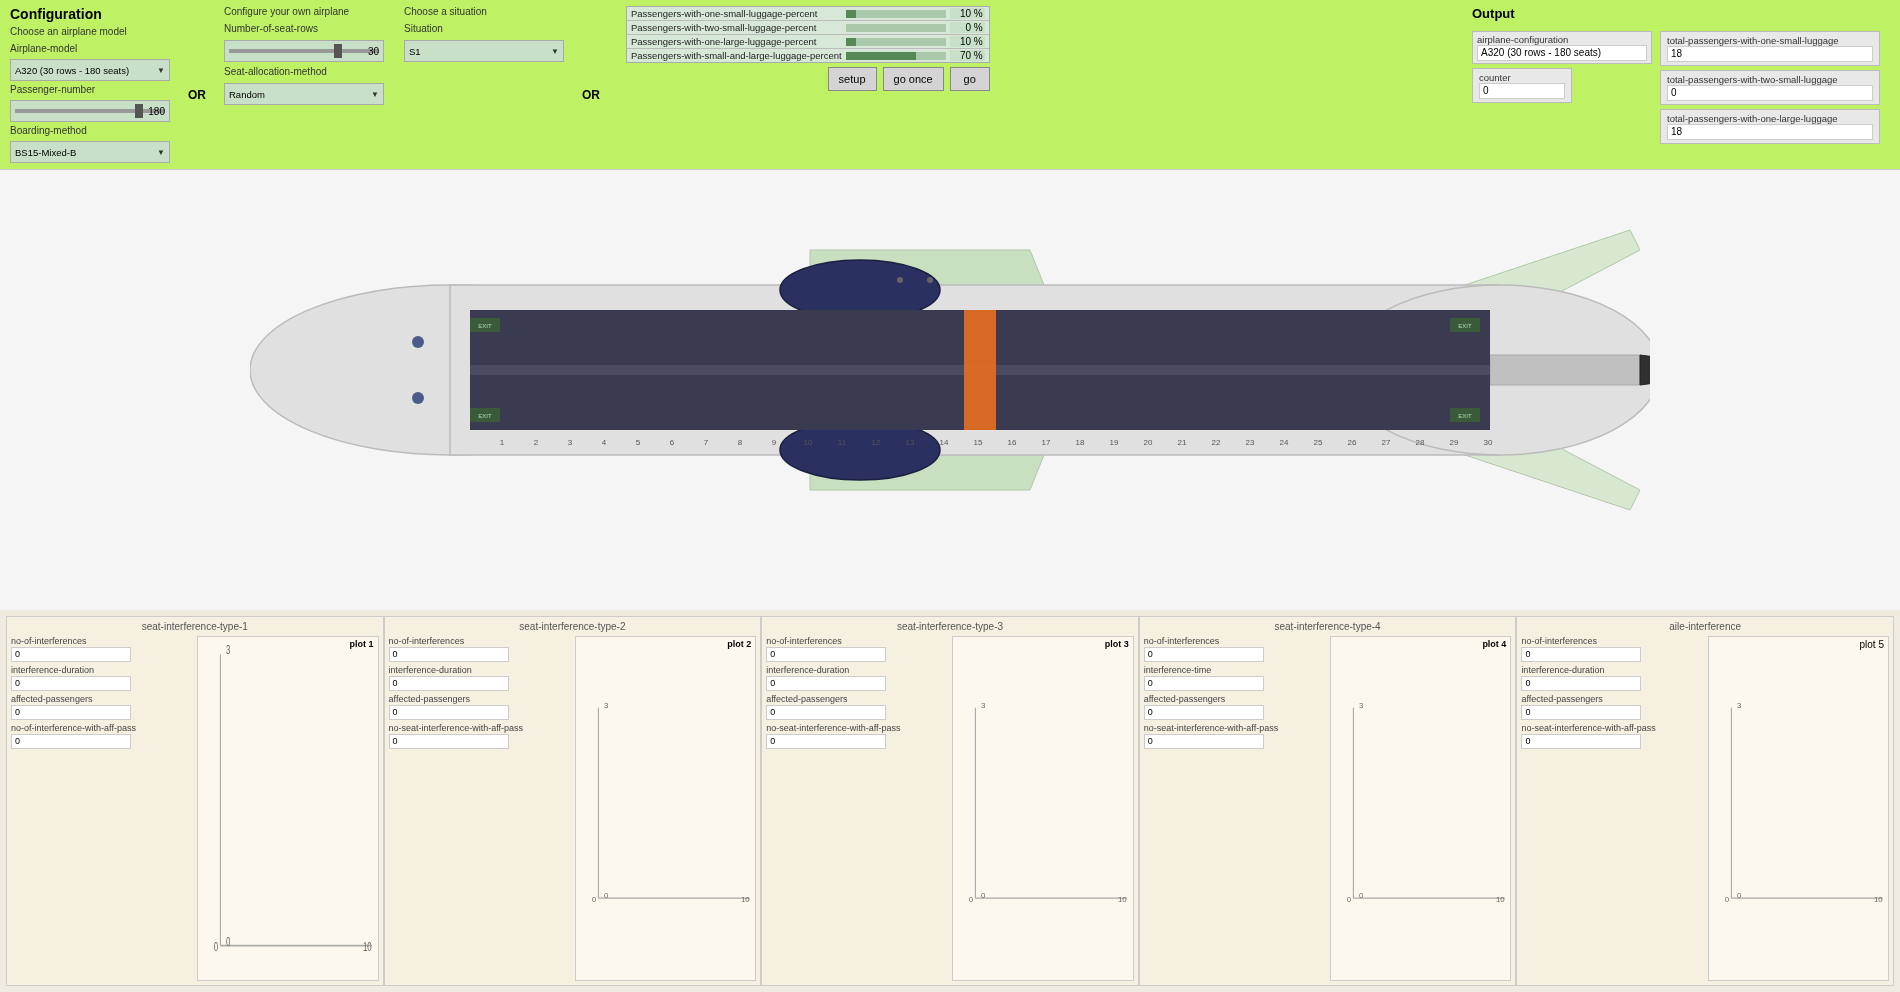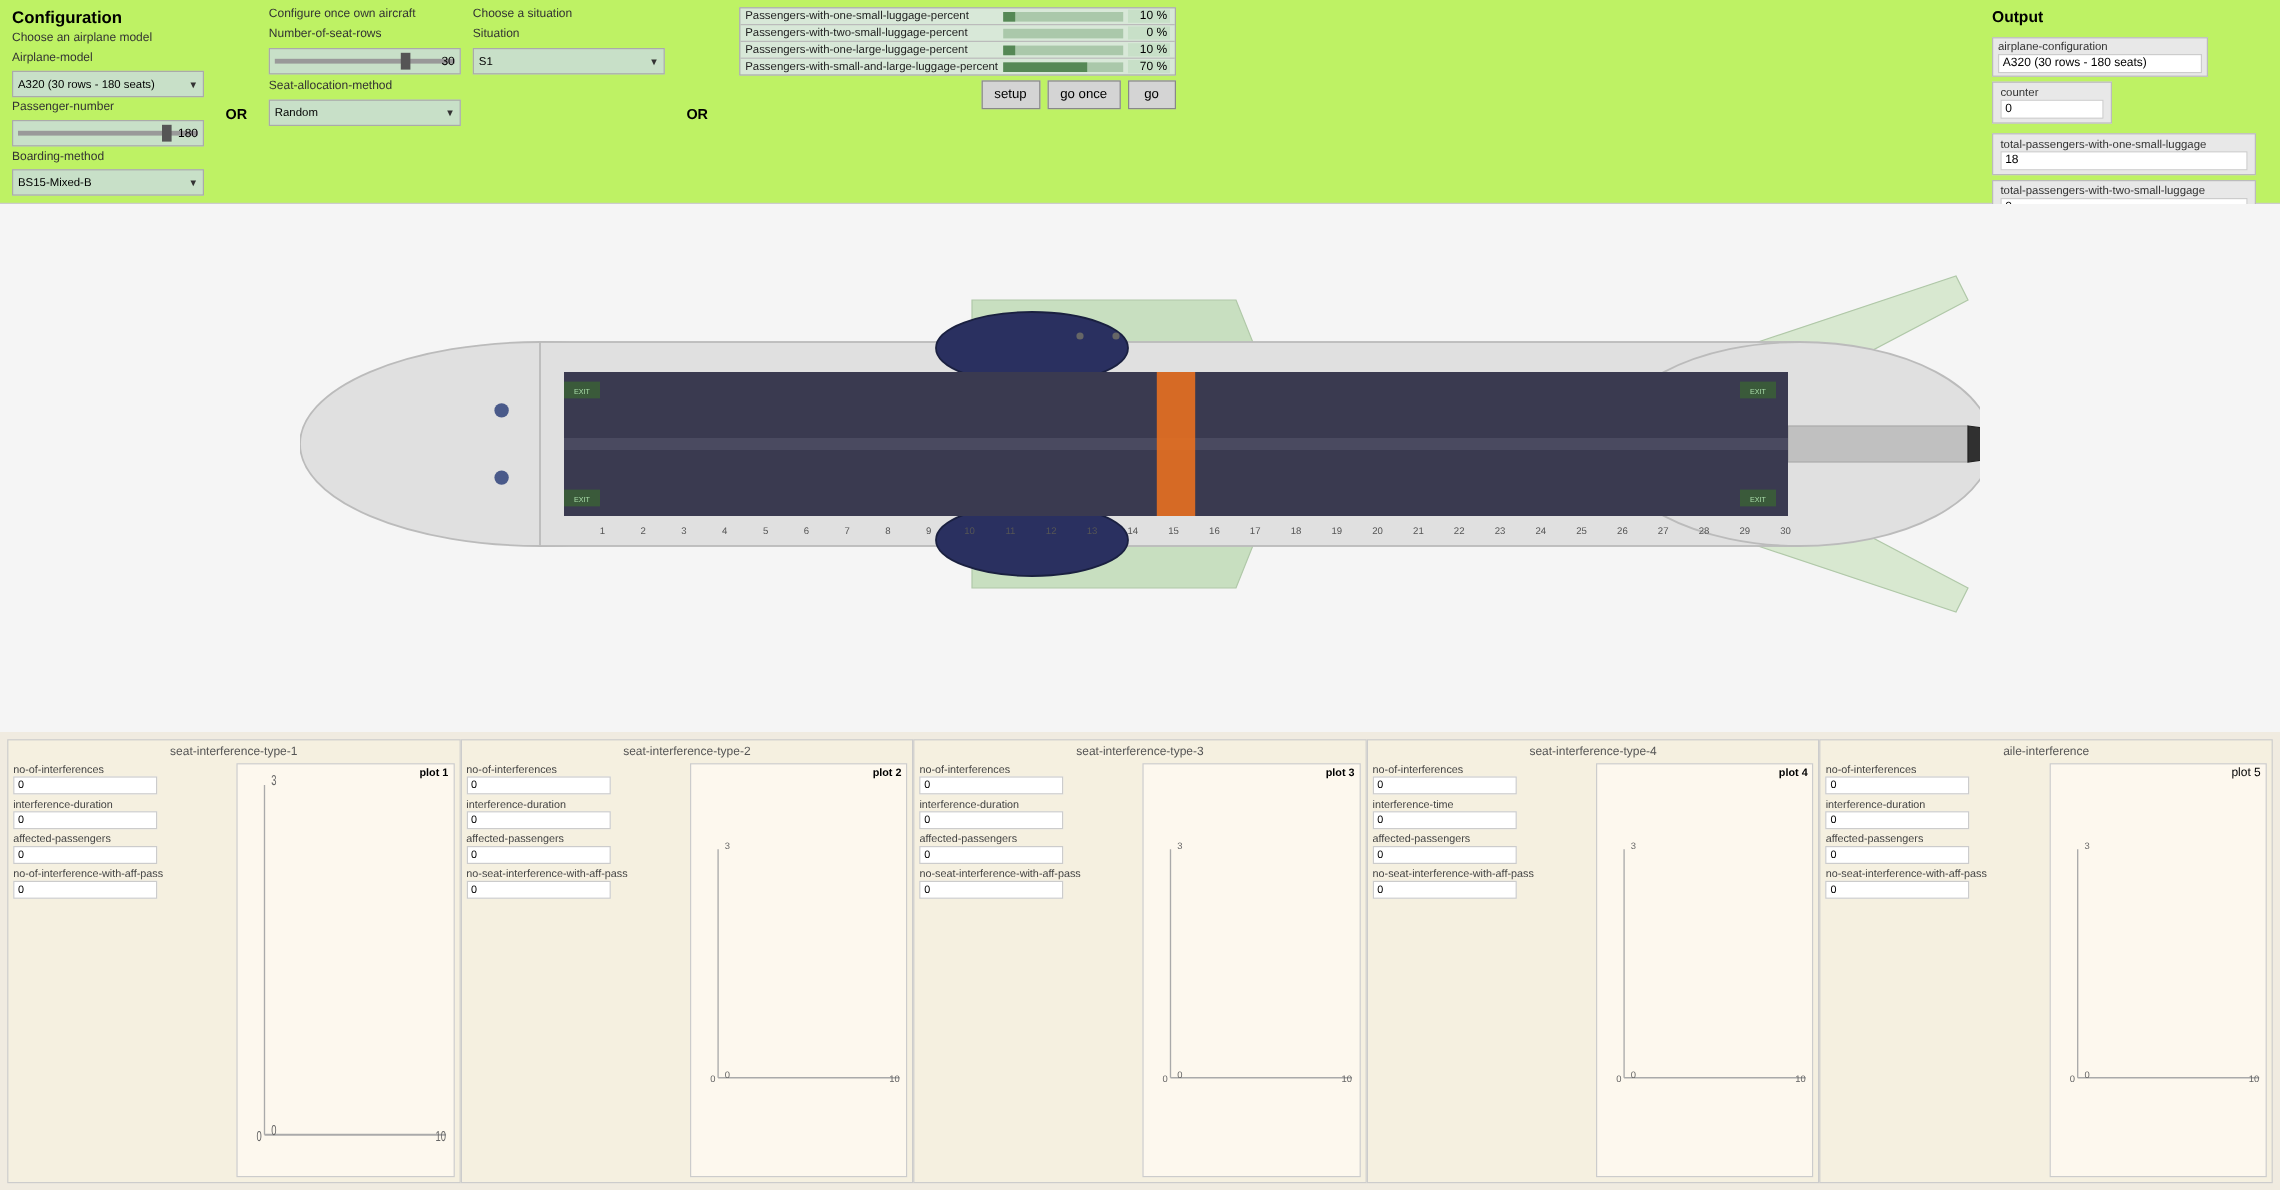--- a/index.html
+++ b/index.html
@@ -299,36 +299,36 @@
       <div class="dropdown-box">
         <span style="font-size:9.5px;">BS15-Mixed-B</span>
         <span class="dropdown-arrow">▼</span>
       </div>
     </div>
   </div>
 
   <div class="or-text">OR</div>
 
   <div style="display:flex; flex-direction:column; gap:4px; min-width:140px;">
-    <div class="section-label">Configure once own aircraft</div>
+    <div class="section-label">Configure your own airplane</div>
     <div class="section-label">Number-of-seat-rows</div>
     <div class="slider-box">
       <div class="slider-track">
         <div class="slider-thumb" style="left:70%;"></div>
       </div>
       <span class="value-display">30</span>
     </div>
     <div class="section-label">Seat-allocation-method</div>
     <div class="dropdown-box">
       <span style="font-size:9.5px;">Random</span>
       <span class="dropdown-arrow">▼</span>
     </div>
   </div>
 
-  <div style="display:flex; flex-direction:column; gap:4px; min-width:120px; ">
+  <div style="display:flex; flex-direction:column; gap:4px; min-width:120px; margin-left:10px;">
     <div class="section-label">Choose a situation</div>
     <div class="section-label">Situation</div>
     <div class="dropdown-box">
       <span style="font-size:9.5px;">S1</span>
       <span class="dropdown-arrow">▼</span>
     </div>
   </div>
 
   <div class="or-text">OR</div>
 
@@ -368,21 +368,21 @@
       <button class="sim-button">setup</button>
       <button class="sim-button">go once</button>
       <button class="sim-button" style="width:40px; position:relative;">go</button>
     </div>
   </div>
 
   <div style="flex:1;"></div>
 
   <div style="display:flex; flex-direction:column; gap:4px; margin-right:10px;">
     <div class="output-title">Output</div>
-    <div style="display:flex; gap:8px;flex-direction:column;">
+    <div style="display:flex; gap:8px;">
 
       <div style="display:flex; flex-direction:column; gap:4px;">
         <div class="output-box">
           <div class="output-label">airplane-configuration</div>
           <div class="output-value">A320 (30 rows - 180 seats)</div>
         </div>
         <div class="counter-box">
           <div class="output-label">counter</div>
           <div class="output-value">0</div>
         </div>

